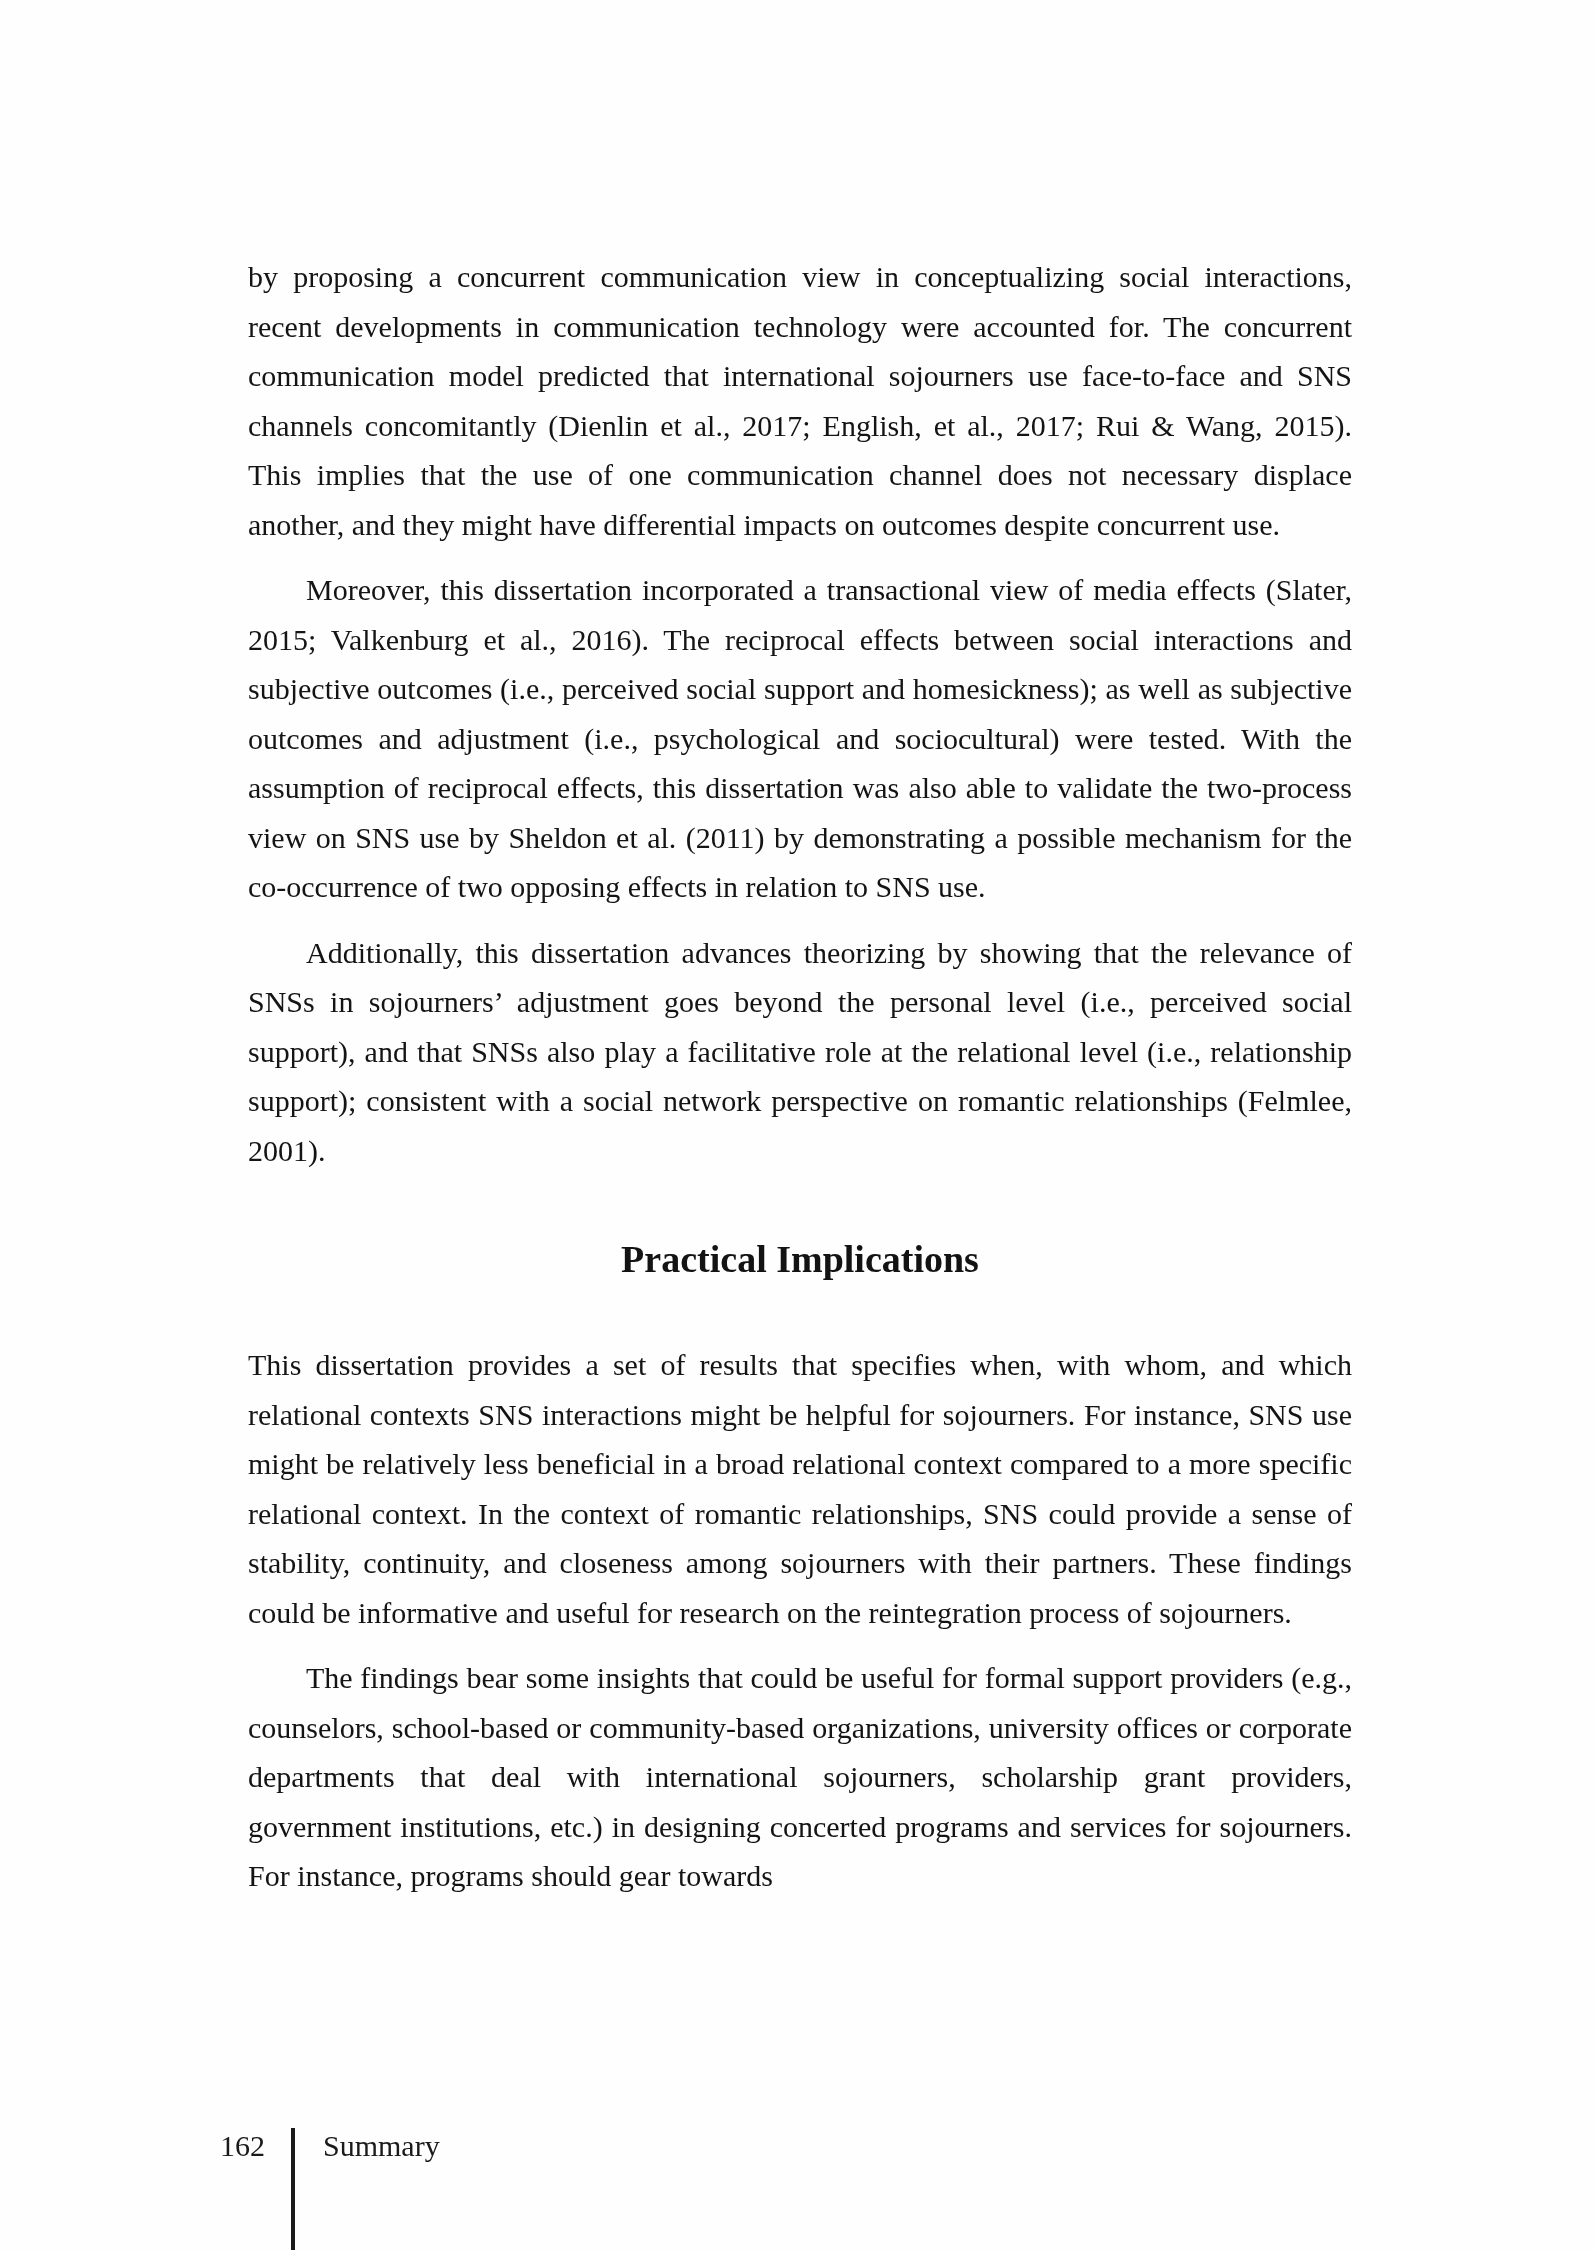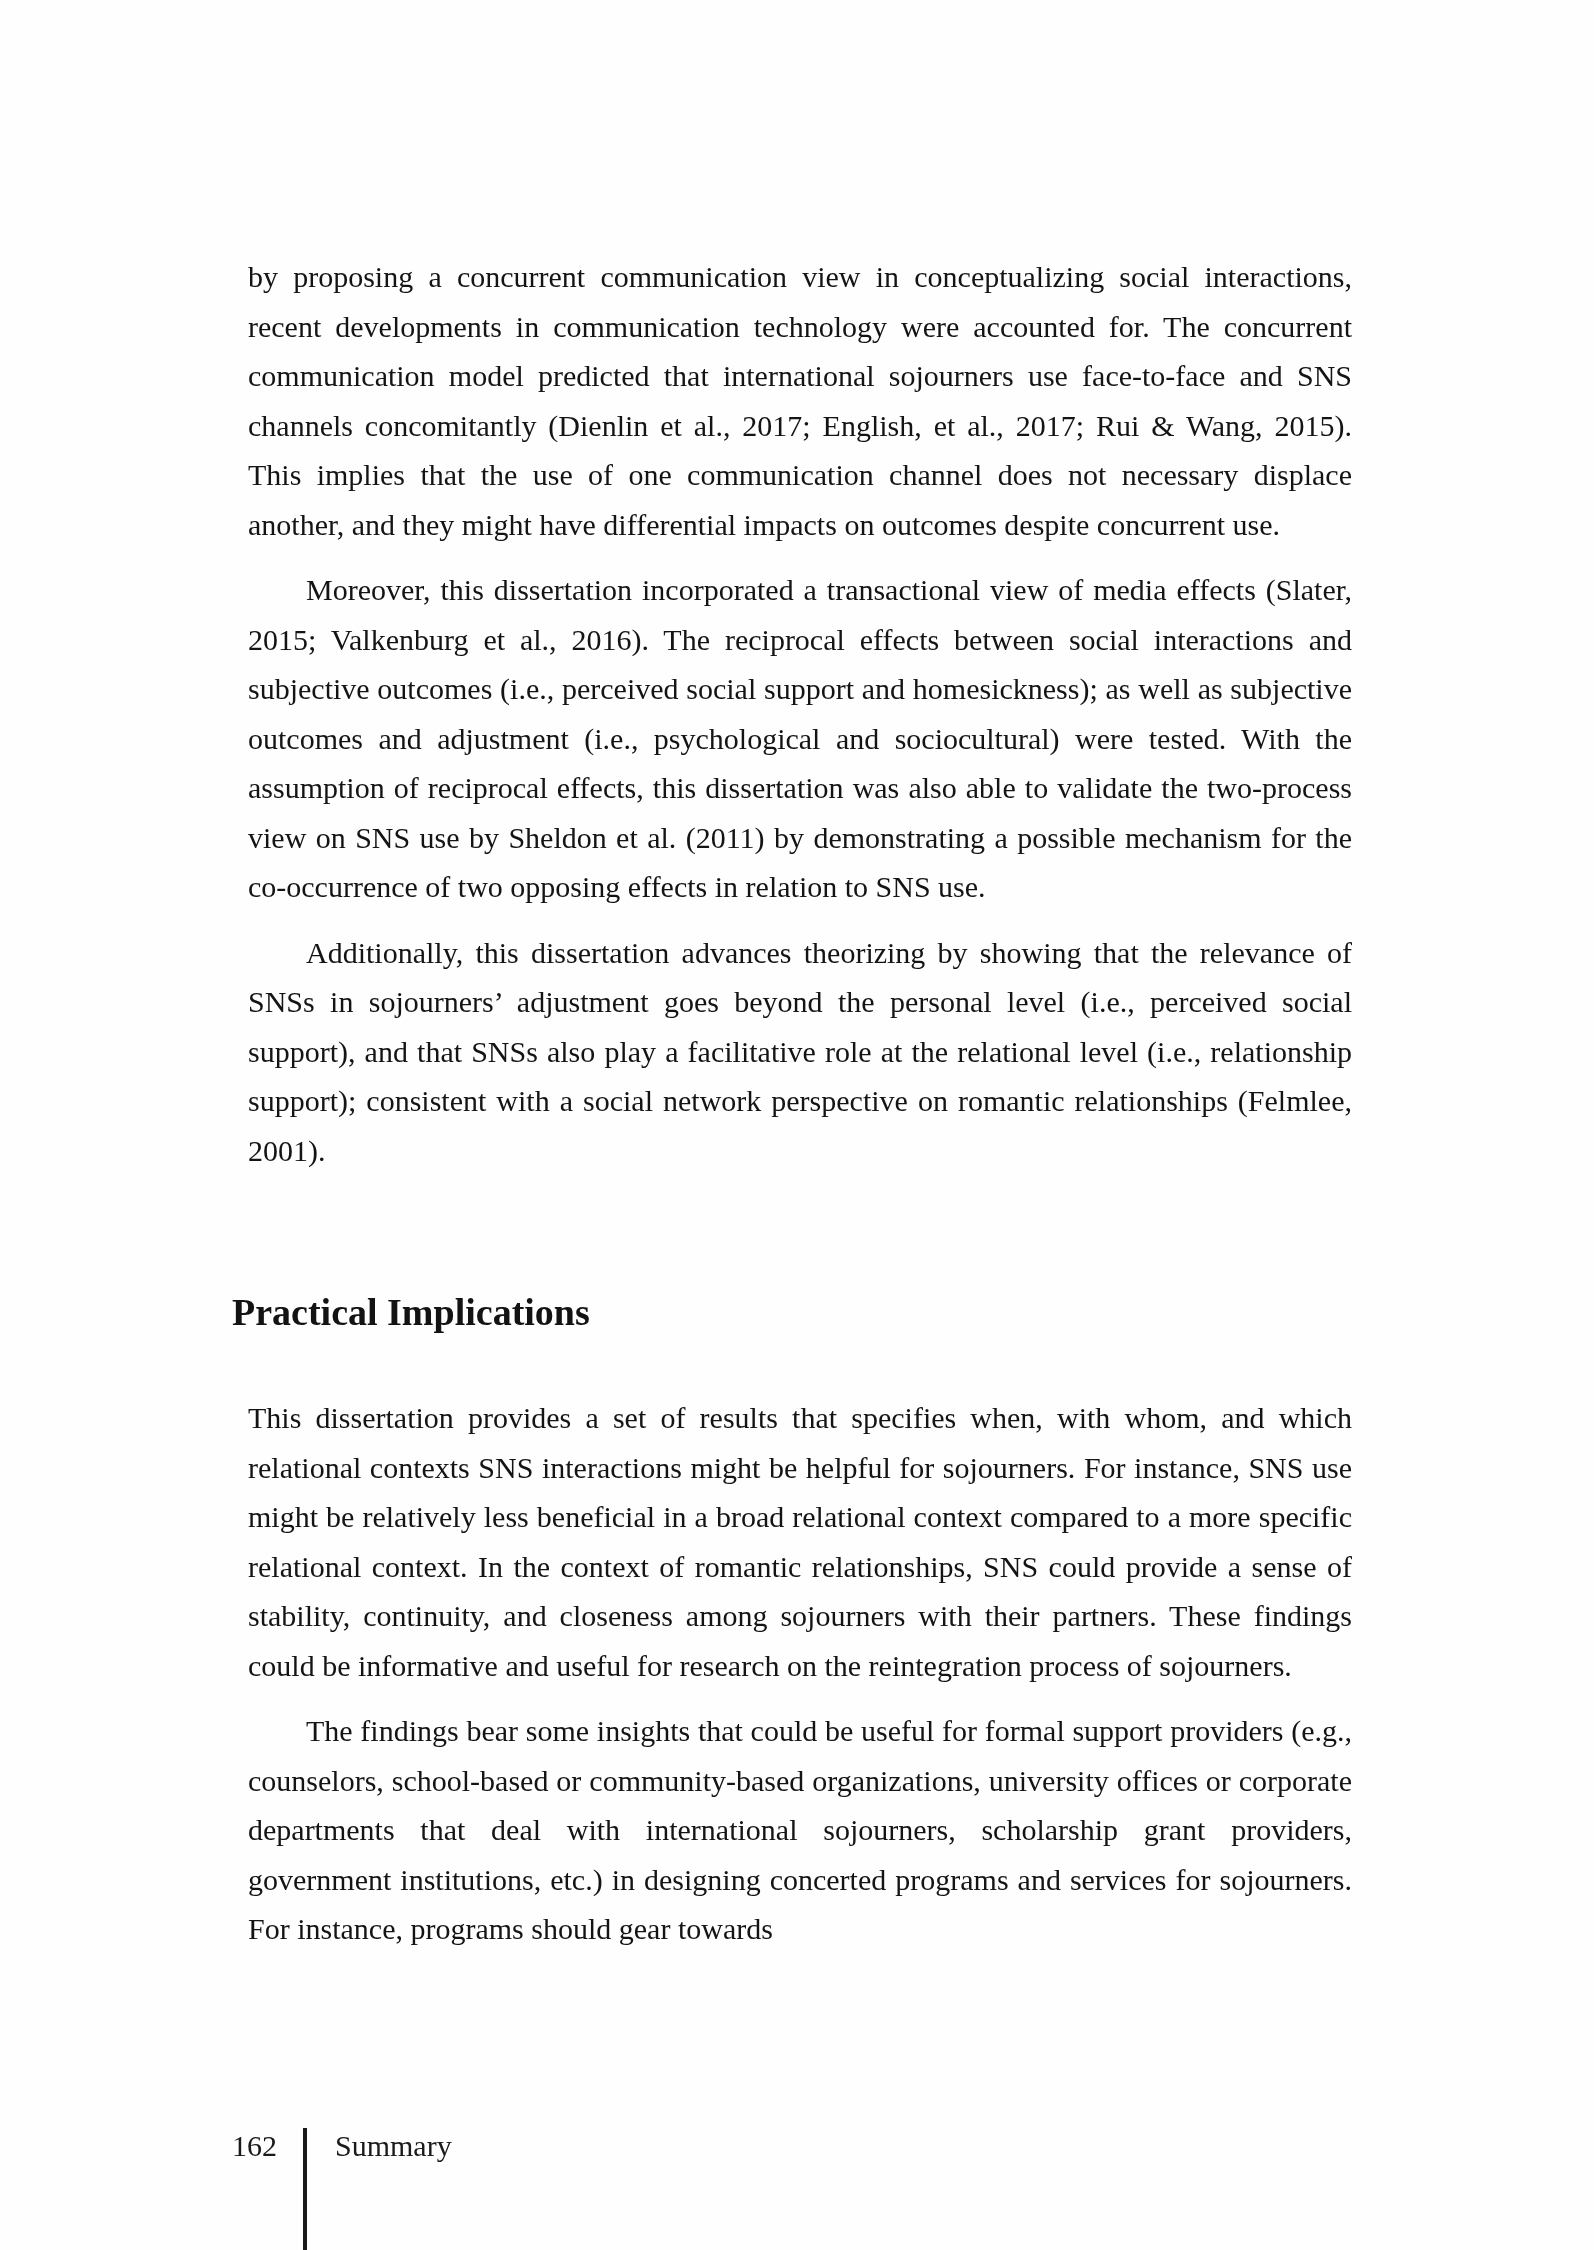--- a/index.html
+++ b/index.html
@@ -29,26 +29,27 @@
     margin: 16px;
     padding: 0;
   }
   .para.indent {
     text-indent: 58px;
   }
   .section-heading {
     font-size: 38px;
     font-weight: 700;
     line-height: 50px;
-    margin: 112px 0 56px 0;
+    text-align: center;
+    margin: 59px 0 56px 0;
     color: #131313;
   }
   .footer {
     position: absolute;
-    left: 232px;
+    left: 220px;
     top: 2128px;
     display: flex;
     align-items: flex-start;
     font-size: 30px;
     line-height: 36px;
     color: #1a1a1a;
   }
   .page-number {
     display: inline-block;
     min-width: 47px;

